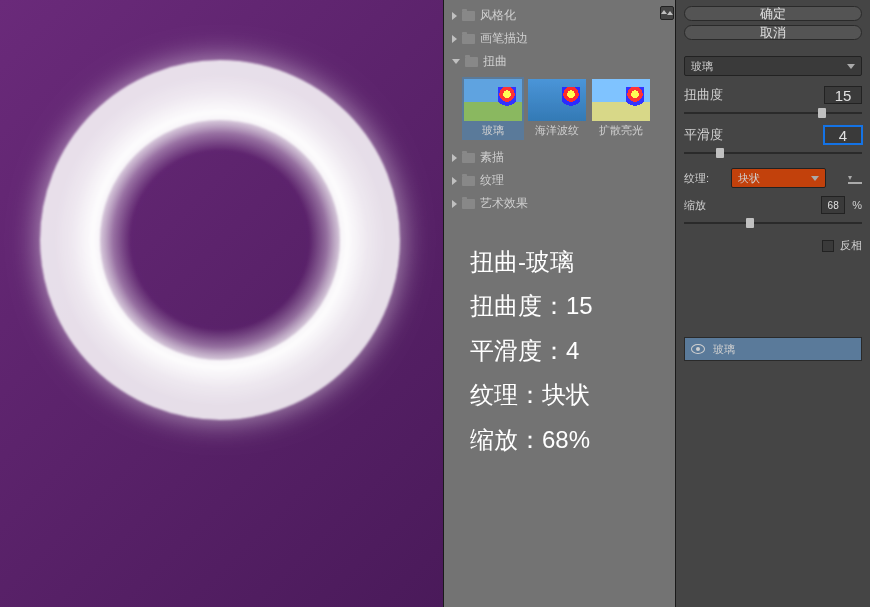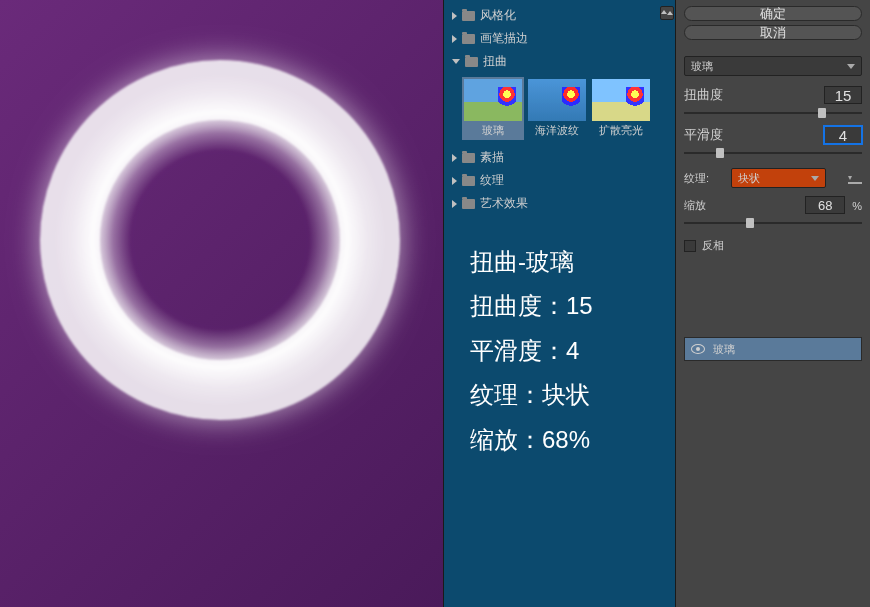--- a/index.html
+++ b/index.html
@@ -3,21 +3,21 @@
   <meta charset="utf-8">
   <style>
     * { margin: 0; padding: 0; box-sizing: border-box; font-family: "Microsoft YaHei", Arial, sans-serif; }
     body { background: #323232; color: #d0d0d0; width: 870px; height: 607px; display: flex; overflow: hidden; }
     
     .preview-panel { width: 443px; height: 607px; background: linear-gradient(135deg, #6a2a7a 0%, #4a1a5a 100%); position: relative; overflow: hidden; }
     .preview-ring { position: absolute; top: 60px; left: 40px; width: 360px; height: 360px; border-radius: 50%; border: 60px solid rgba(255,255,255,0.85); filter: blur(1px) contrast(1.2); box-shadow: 0 0 30px rgba(255,255,255,0.6), inset 0 0 30px rgba(200,100,220,0.4); }
     .preview-ring::before { content: ""; position: absolute; inset: -60px; border-radius: 50%; background: radial-gradient(circle, transparent 35%, rgba(255,255,255,0.3) 42%, rgba(255,255,255,0.9) 50%, rgba(255,255,255,0.3) 58%, transparent 65%); }
     .overlay-text { position: absolute; left: 470px; top: 240px; color: #fff; font-size: 24px; line-height: 1.85; font-weight: 300; z-index: 10; }
     
-    .filter-tree-panel { width: 232px; background: #0c4a6e; border-left: 1px solid #1a1a1a; display: flex; flex-direction: column; padding-top: 4px; font-size: 12px; overflow: hidden; }
+    .filter-tree-panel { width: 232px; background: #737373; border-left: 1px solid #1a1a1a; display: flex; flex-direction: column; padding-top: 4px; font-size: 12px; overflow: hidden; }
     .tree-item { display: flex; align-items: center; padding: 3px 8px; cursor: pointer; gap: 5px; }
     .arrow { width: 0; height: 0; border-top: 4px solid transparent; border-bottom: 4px solid transparent; border-left: 5px solid #c0c0c0; flex-shrink: 0; }
     .arrow.down { border-left: 4px solid transparent; border-right: 4px solid transparent; border-top: 5px solid #c0c0c0; border-bottom: none; }
     .folder-icon { width: 13px; height: 10px; background: #888; border-radius: 1px; position: relative; flex-shrink: 0; }
     .folder-icon::before { content: ""; position: absolute; top: -2px; left: 0; width: 5px; height: 2px; background: #888; border-radius: 1px 1px 0 0; }
     
     .thumb-row { display: flex; gap: 2px; padding: 4px 2px 6px 18px; }
     .thumb { width: 62px; display: flex; flex-direction: column; align-items: center; gap: 2px; cursor: pointer; padding: 2px; }
     .thumb.selected { background: #5a7a9a; }
     .thumb-img { width: 58px; height: 42px; background: linear-gradient(to bottom, #5fa3e0 0%, #5fa3e0 55%, #8ab860 55%, #8ab860 100%); position: relative; overflow: hidden; }
@@ -47,24 +47,24 @@
     .slider-thumb { position: absolute; top: -4px; width: 8px; height: 10px; background: #c0c0c0; border-radius: 1px; cursor: pointer; }
     
     .texture-row { display: flex; align-items: center; gap: 22px; margin-top: 8px; }
     .texture-dd { flex: 1; height: 20px; background: #c2410c; border: 1px solid #222; border-radius: 2px; color: #d0d0d0; font-size: 11px; padding: 0 18px 0 6px; position: relative; display: flex; align-items: center; }
     .texture-dd::after { content: ""; position: absolute; right: 6px; top: 7px; width: 0; height: 0; border-left: 4px solid transparent; border-right: 4px solid transparent; border-top: 5px solid #aaa; }
     .menu-icon { width: 14px; height: 10px; display: flex; flex-direction: column; justify-content: space-between; cursor: pointer; }
     .menu-icon div { height: 1px; background: #aaa; }
     .menu-icon::before { content: "▾"; font-size: 8px; color: #aaa; margin-right: 1px; }
     
     .zoom-row { display: flex; justify-content: space-between; align-items: center; margin-top: 4px; }
-    .zoom-val { width: 40px; height: 18px; background: #3a3a3a; border: 1px solid #222; color: #e0e0e0; font-size: 13px; text-align: center; display: inline-flex; align-items: center; justify-content: center; }
+    .zoom-val { width: 24px; height: 18px; background: #3a3a3a; border: 1px solid #222; color: #e0e0e0; font-size: 10px; text-align: center; display: inline-flex; align-items: center; justify-content: center; }
     .pct { font-size: 11px; margin-left: 4px; }
     
-    .checkbox-row { display: flex; align-items: center; gap: 6px; margin-top: 8px; }
+    .checkbox-row { display: flex; align-items: center; gap: 6px; margin-top: 8px; justify-content: flex-end; }
     .checkbox { width: 12px; height: 12px; background: #3a3a3a; border: 1px solid #222; cursor: pointer; }
     
     .effect-stack { margin-top: 80px; border: 1px solid #2a2a2a; }
     .effect-row { display: flex; align-items: center; height: 22px; background: #5a7a9a; padding: 0 6px; gap: 8px; }
     .eye-icon { width: 14px; height: 10px; border: 1px solid #d0d0d0; border-radius: 50%; position: relative; cursor: pointer; flex-shrink: 0; }
     .eye-icon::after { content: ""; position: absolute; top: 2px; left: 4px; width: 4px; height: 4px; background: #d0d0d0; border-radius: 50%; }
     
     .spacer { height: 8px; }
   </style>
 </head>

